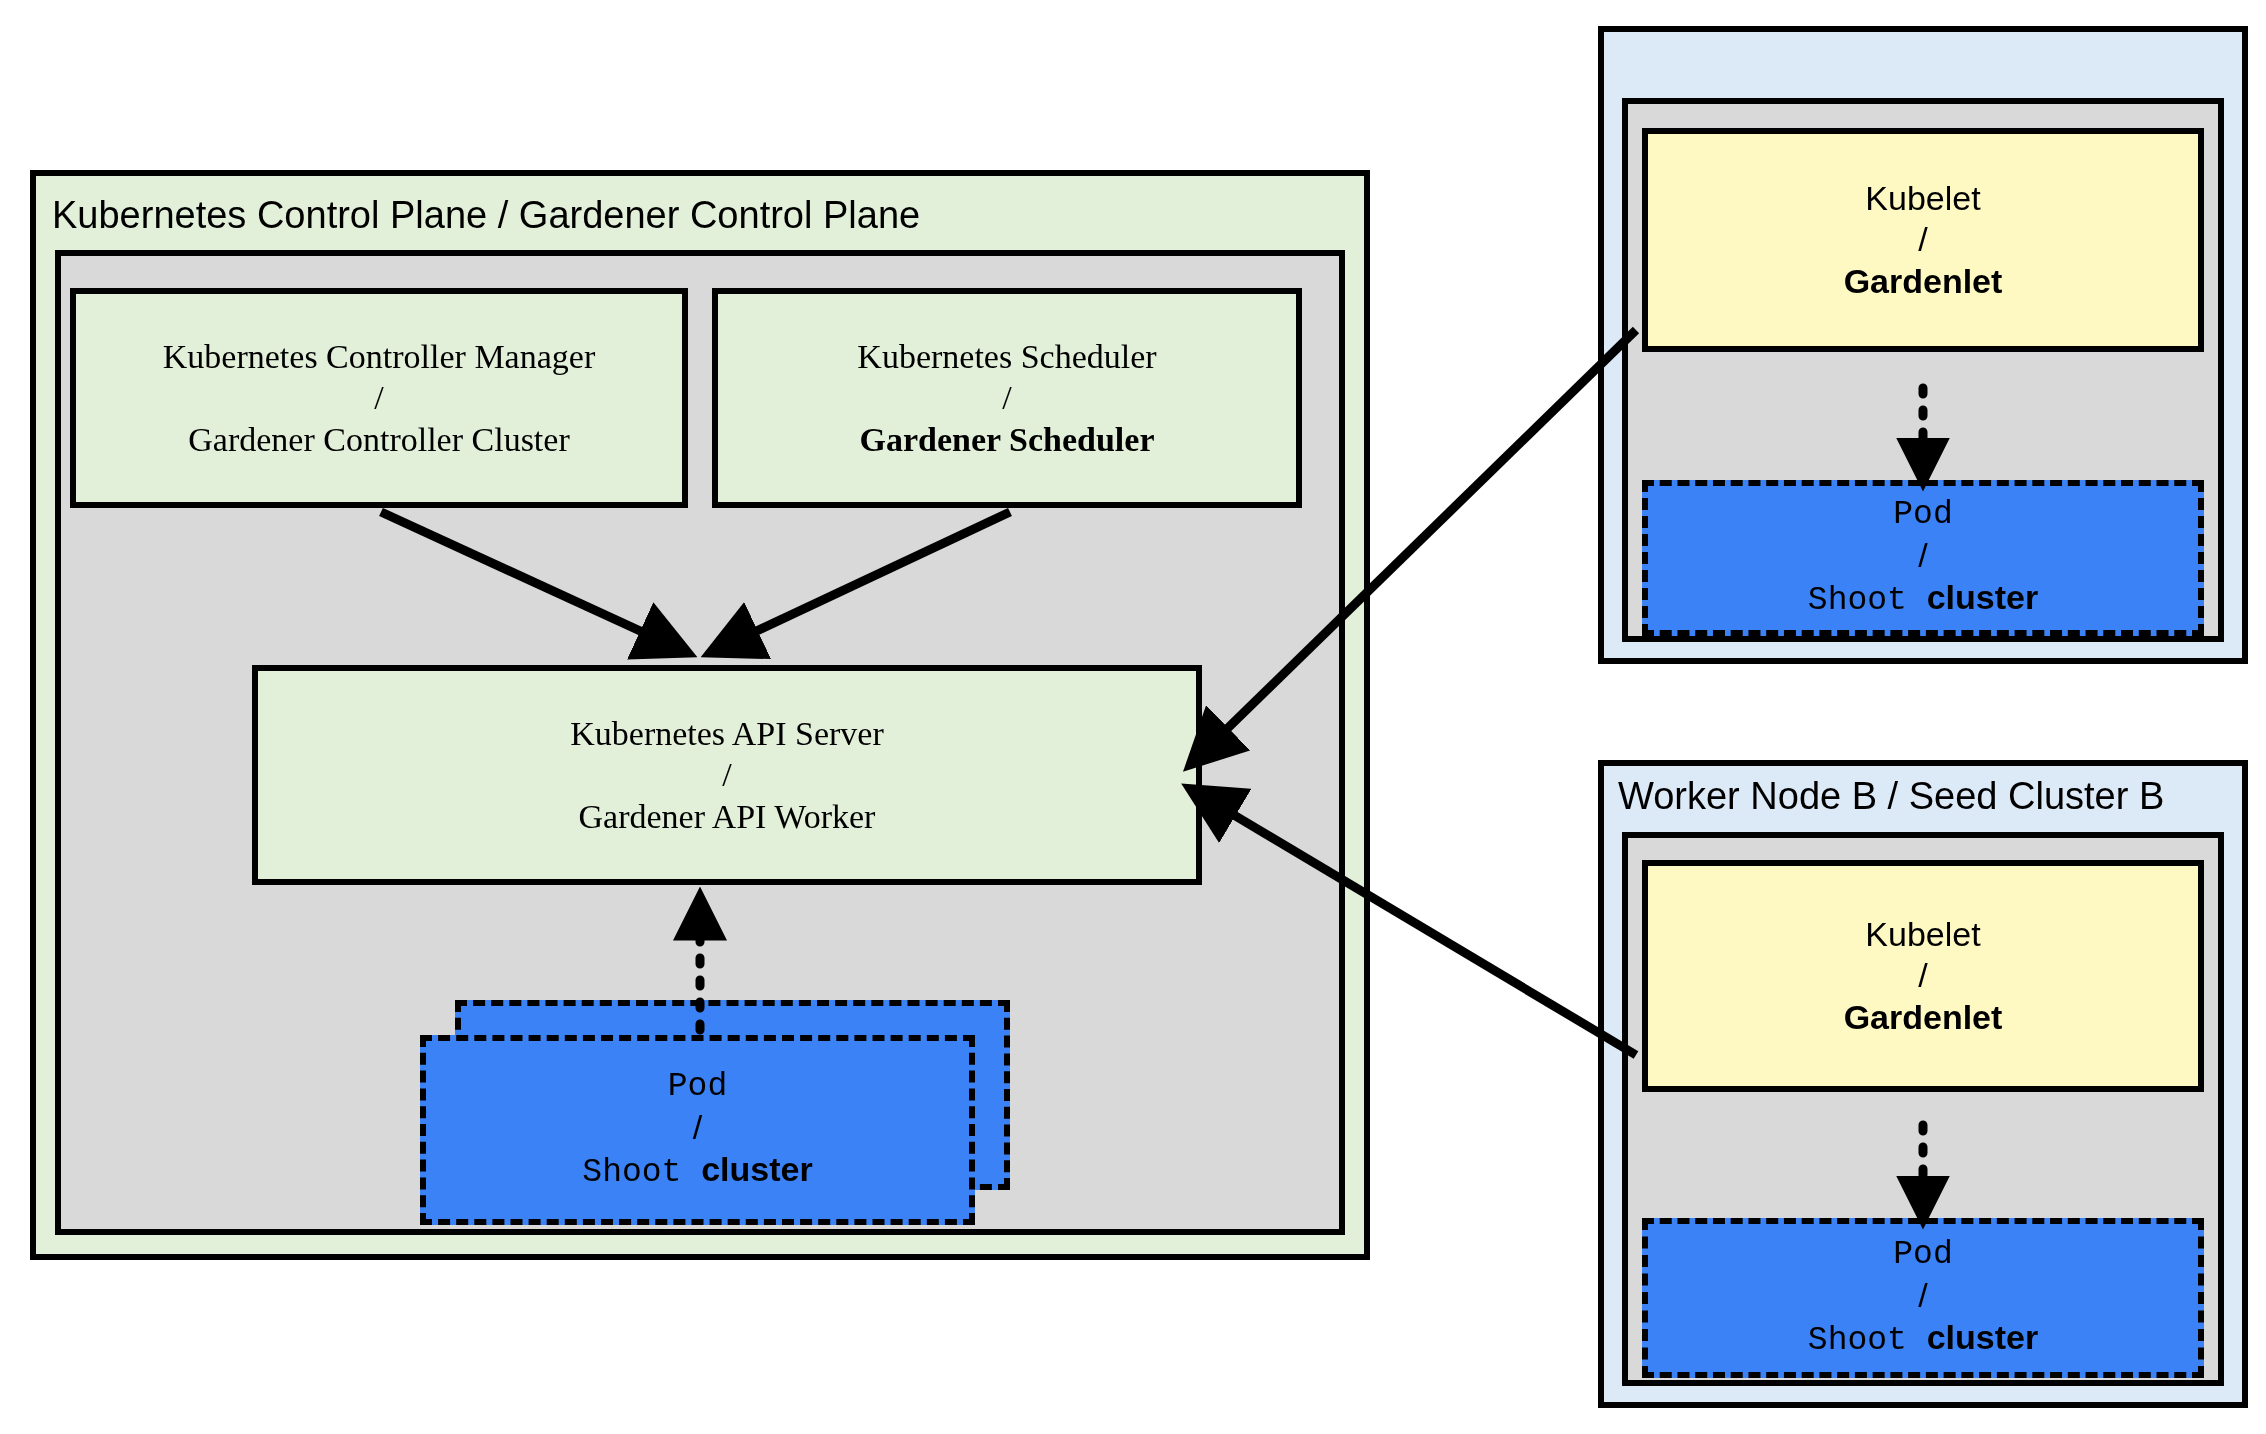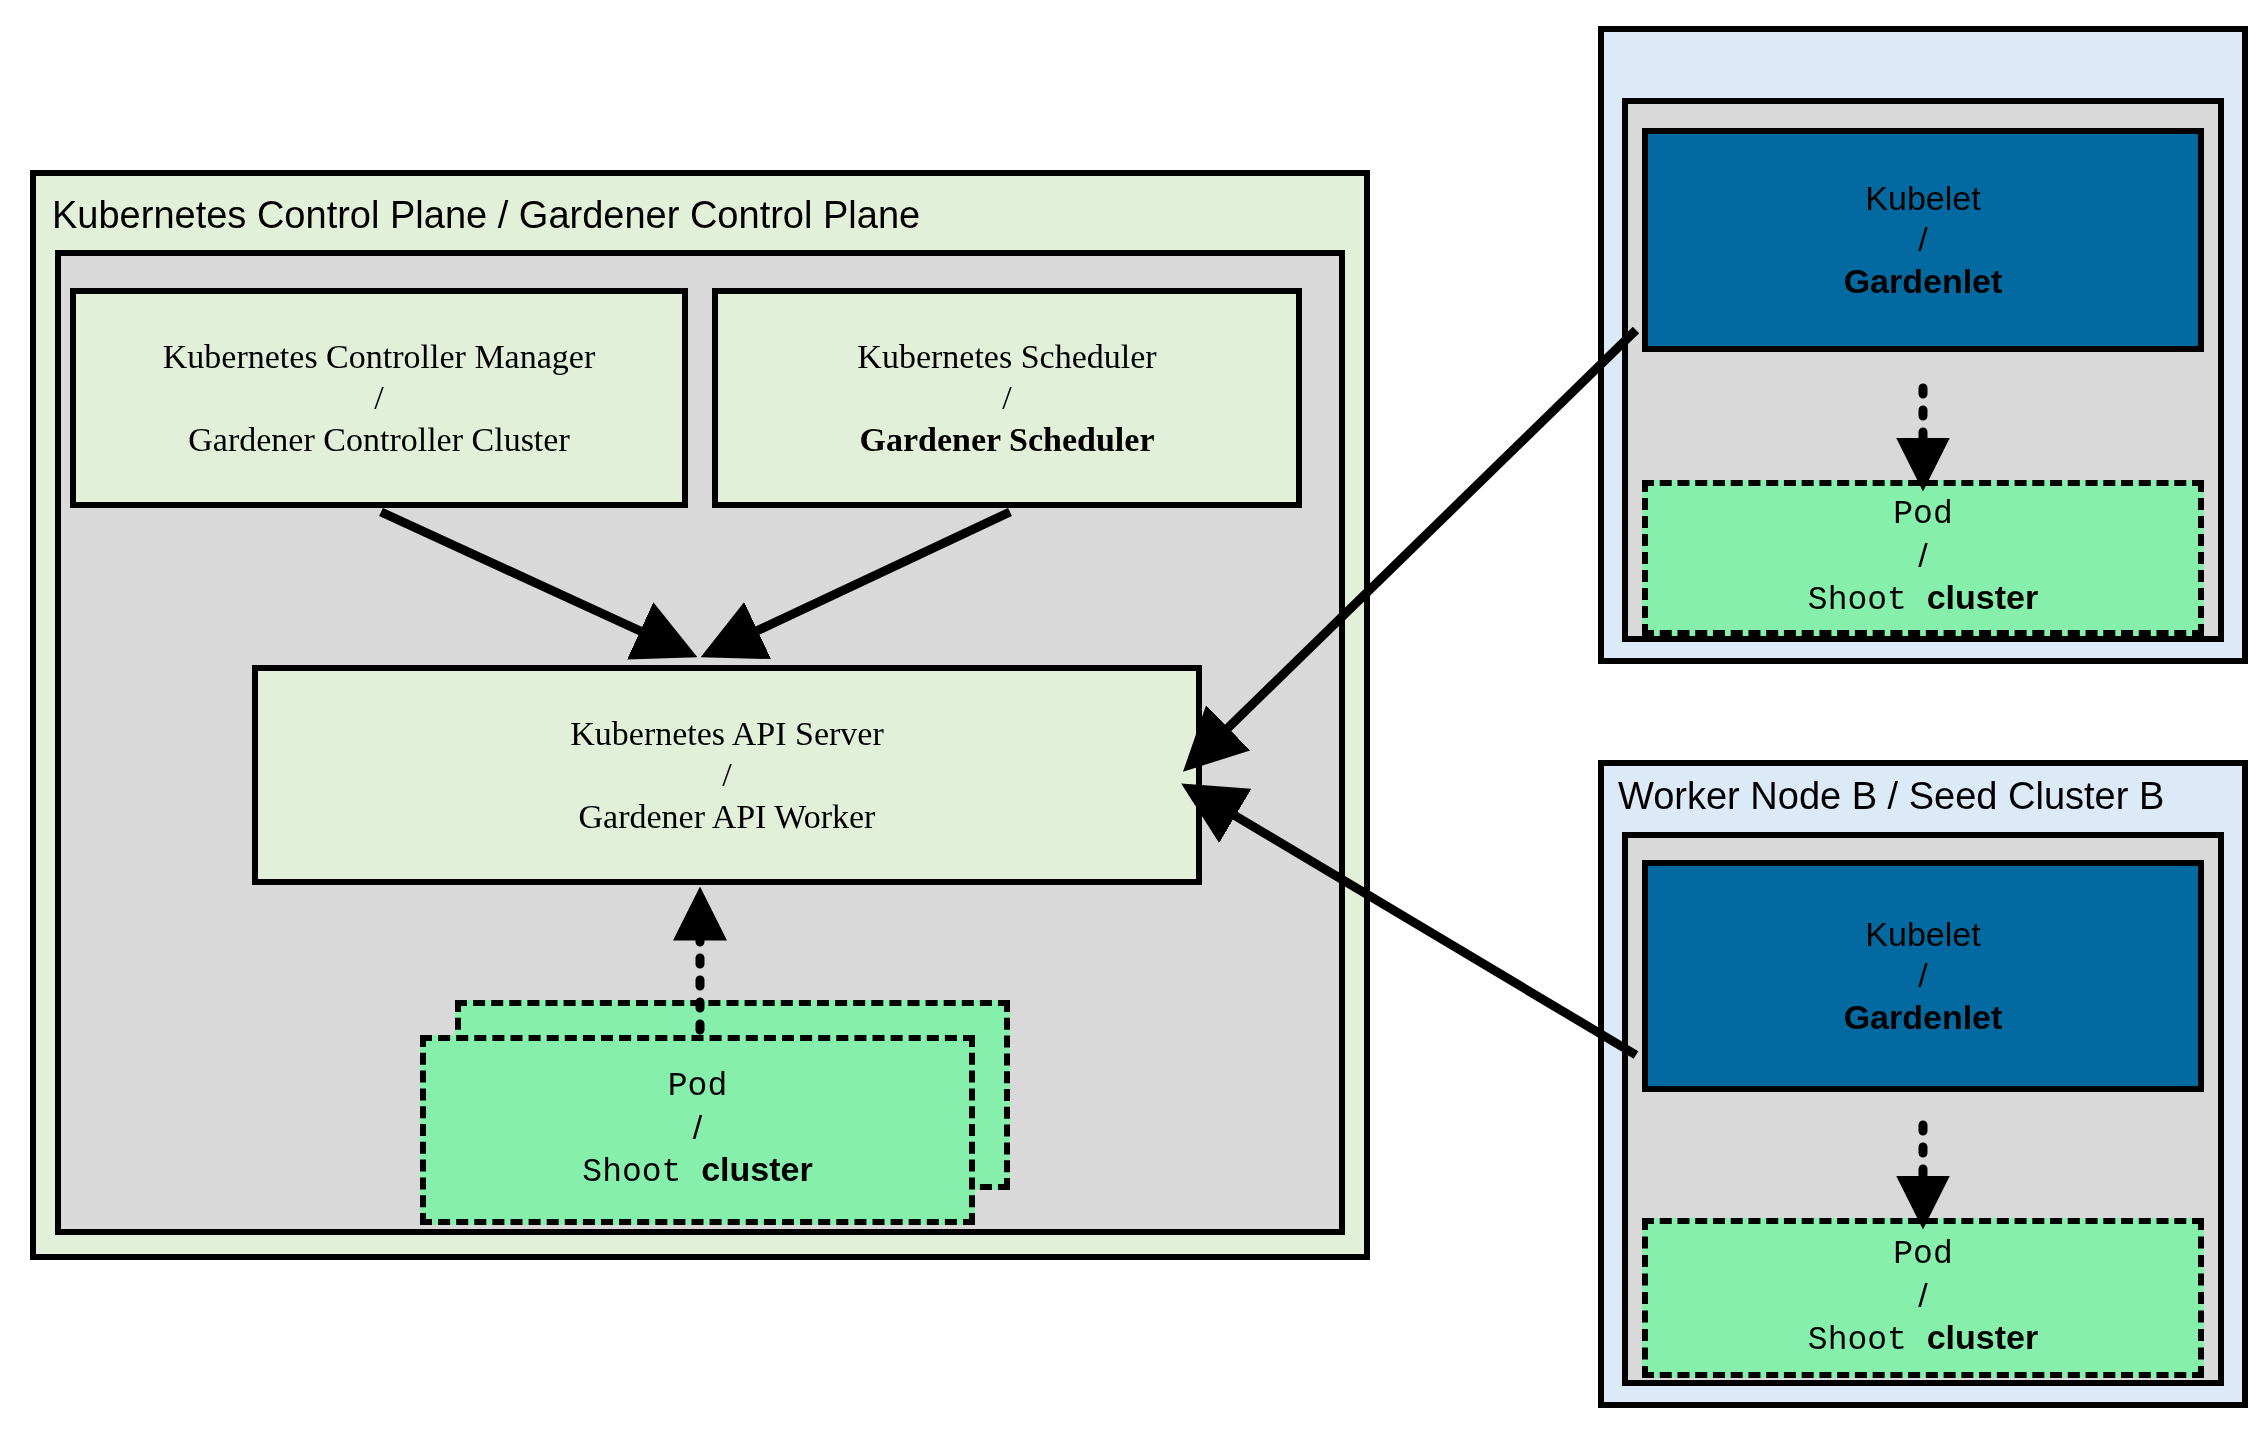--- a/index.html
+++ b/index.html
@@ -40,25 +40,25 @@
   .inner-gray {
     background: #d9d9d9;
     border: 6px solid #000000;
   }
   .green-node {
     background: #e2efd9;
     border: 6px solid #000000;
     font-family: Liberation Serif, serif;
   }
   .orange-node {
-    background: #0369a1;
+    background: #fef9c3;
     border: 6px solid #000000;
   }
   .pod-box {
-    background: #86efac;
+    background: #3b82f6;
     border: 6px dashed #000000;
   }
 
   .section-title {
     position: absolute;
     color: #000000;
     font-size: 38px;
     line-height: 1.1;
     white-space: nowrap;
     text-align: left;

